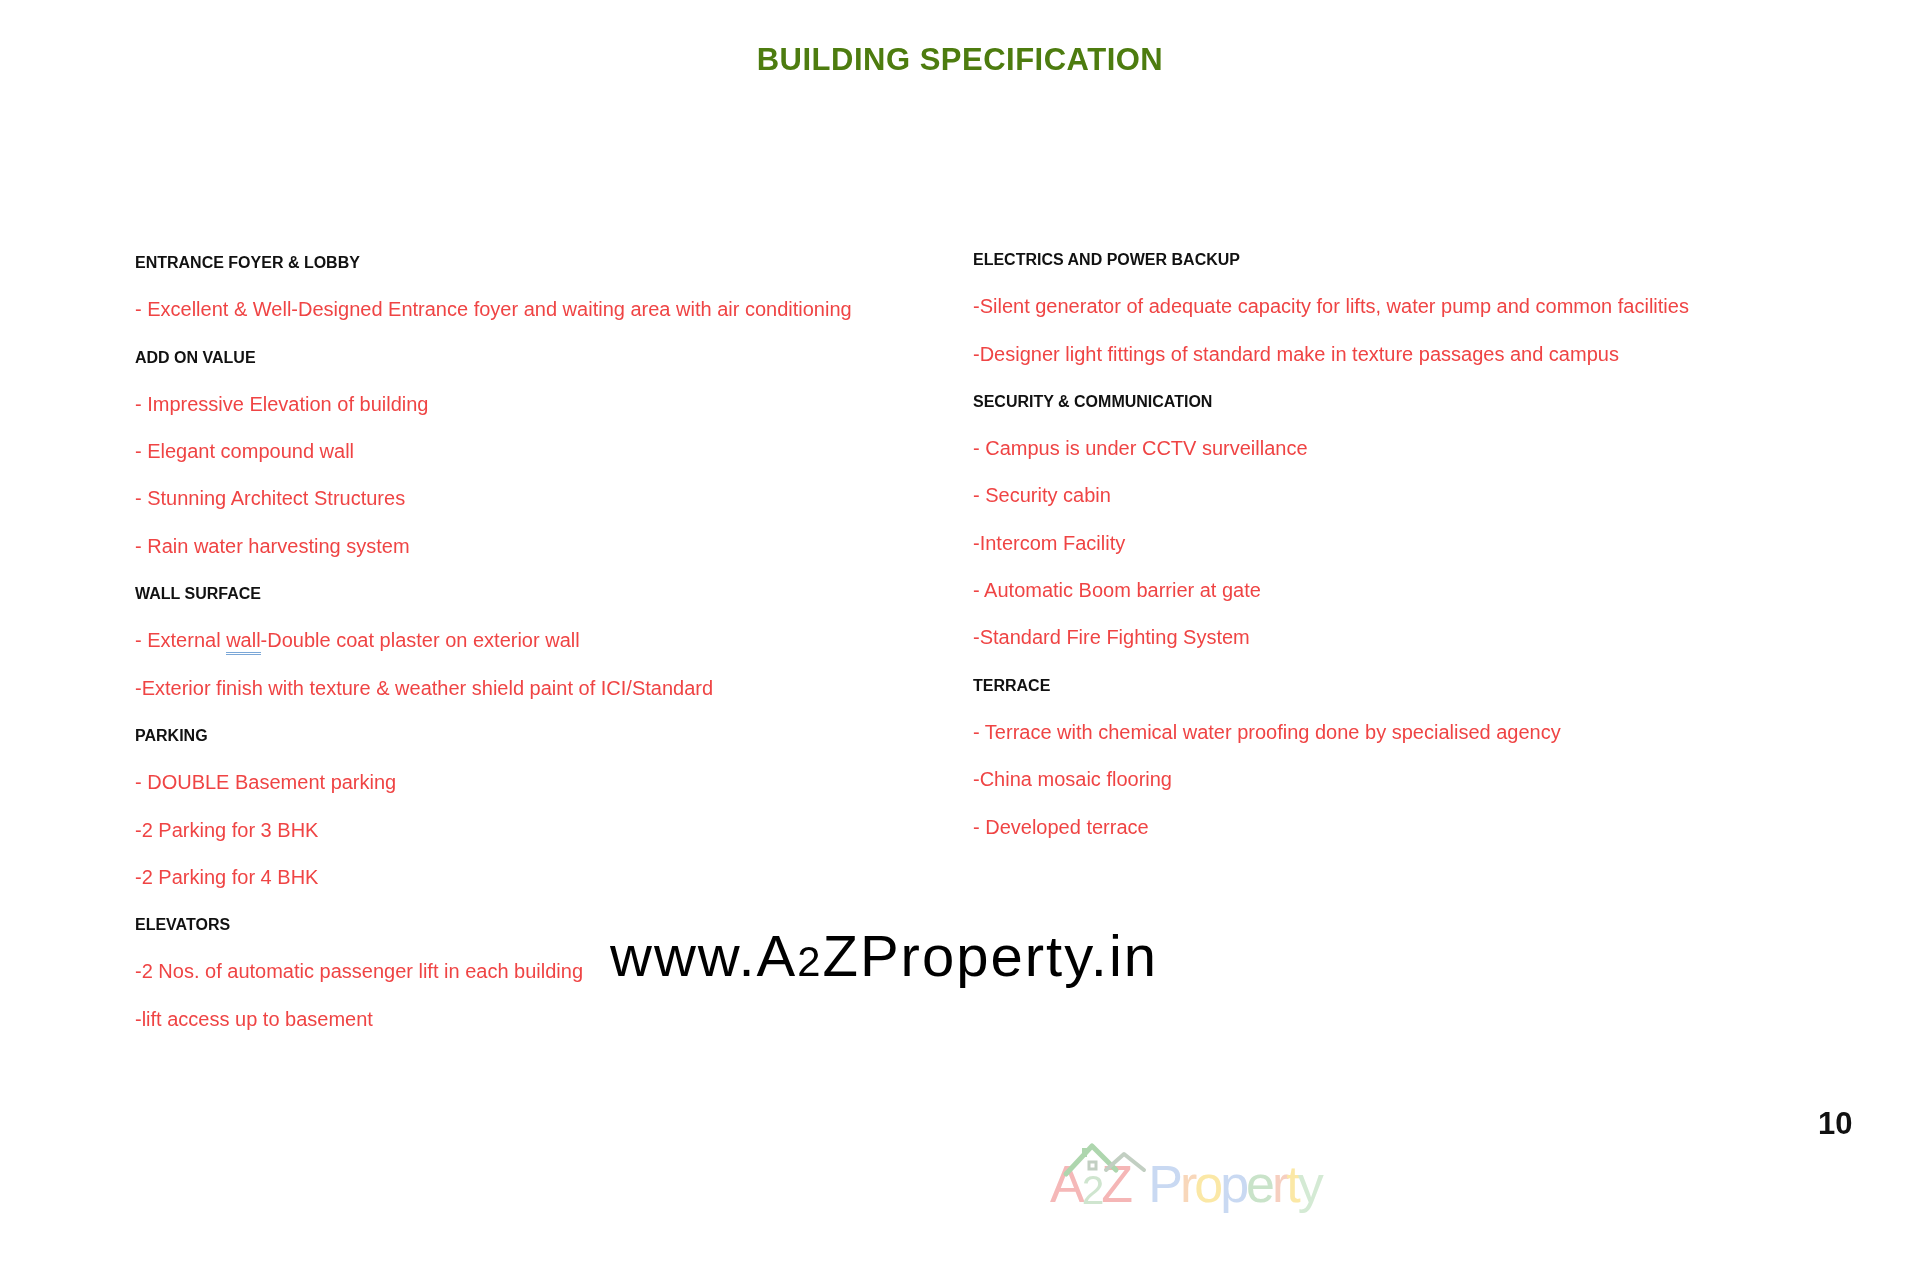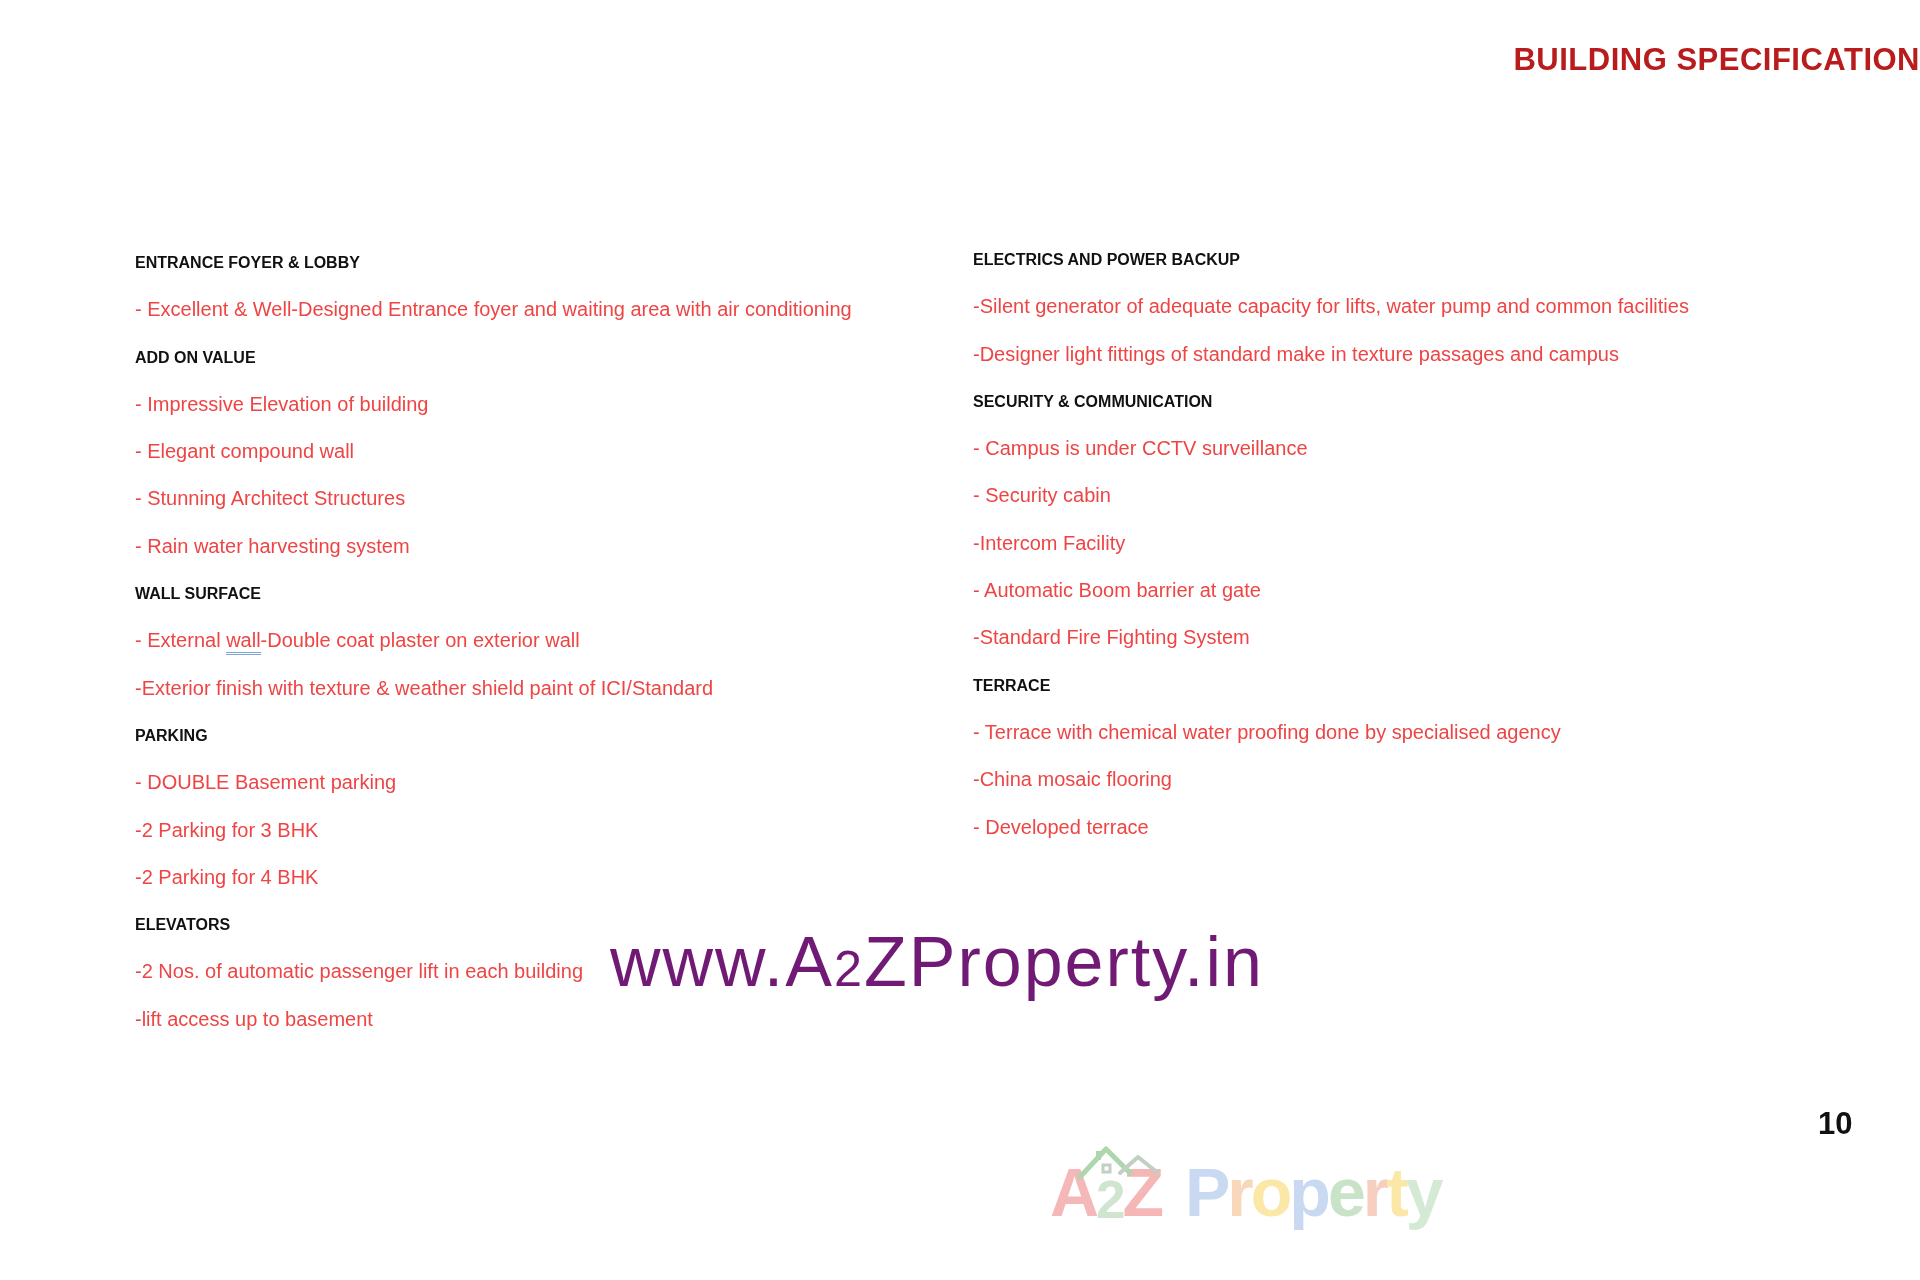--- a/index.html
+++ b/index.html
@@ -7,52 +7,52 @@
   .page {
     position:relative;
     width:1920px; height:1280px;
     background:#ffffff;
     overflow:hidden;
     font-family:"Liberation Sans", sans-serif;
     color:#1c1c1c;
   }
   .doc-title {
     position:absolute; top:42px; left:0; width:100%;
-    text-align:right;
-    font-size:31px; font-weight:700; color:#b91c1c;
+    text-align:center;
+    font-size:31px; font-weight:700; color:#4d7c0f;
     letter-spacing:0.5px;
   }
   .spec-col {
     position:absolute;
     white-space:nowrap;
   }
   .col-left  { left:135px; top:239px; }
   .col-right { left:973px; top:236px; }
   .spec-line { height:47.3px; line-height:47.3px; }
   .spec-line.heading { font-weight:700; font-size:16px; color:#111; }
   .spec-line.item    { font-weight:400; font-size:20px; color:#ef4444; }
   .u-word {
     border-bottom:3px double #7ba7d7;
     padding-bottom:1px;
   }
   .watermark {
     position:absolute; left:610px; top:922px;
-    font-size:70px; color:#701a75;
+    font-size:58px; color:#000000;
     letter-spacing:2px; white-space:nowrap;
     font-weight:400;
     user-select:none;
   }
   .watermark .wm-small { font-size:0.72em; }
   .page-number {
     position:absolute; left:1818px; top:1106px;
     font-size:31px; font-weight:700; color:#111;
   }
   .logo {
     position:absolute; left:1050px; top:1158px;
-    font-size:68px; font-weight:700;
+    font-size:52px; font-weight:400;
     letter-spacing:-3px; white-space:nowrap;
     line-height:1;
     user-select:none;
     text-align:center;
   }
   .logo .logo-letter { display:inline-block; }
   .logo .logo-two {
     font-size:0.78em;
     position:relative;
     vertical-align:baseline;

